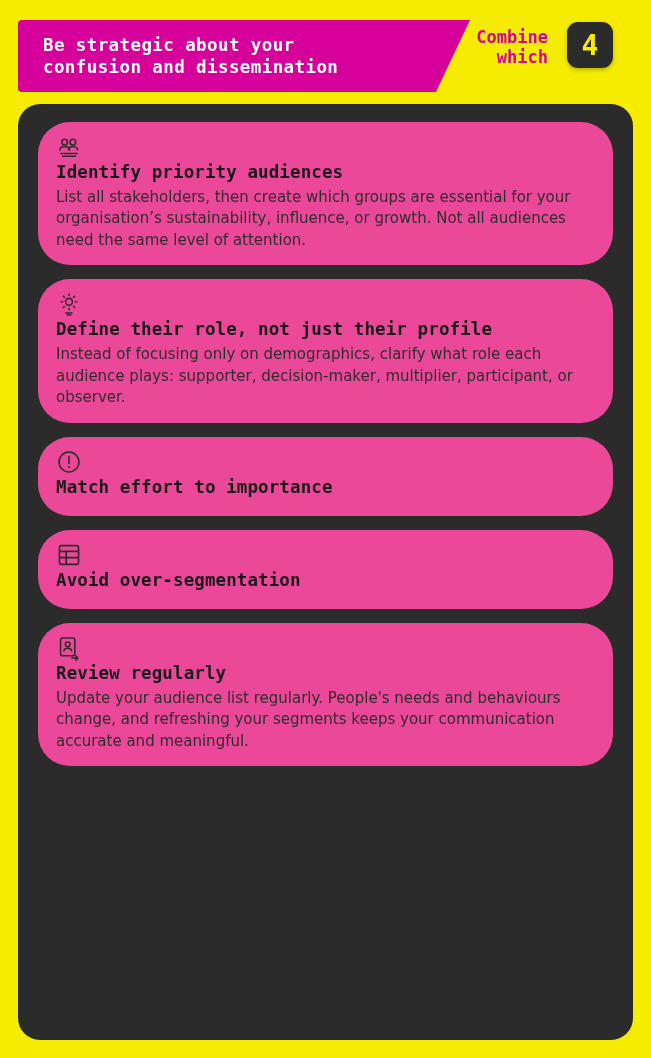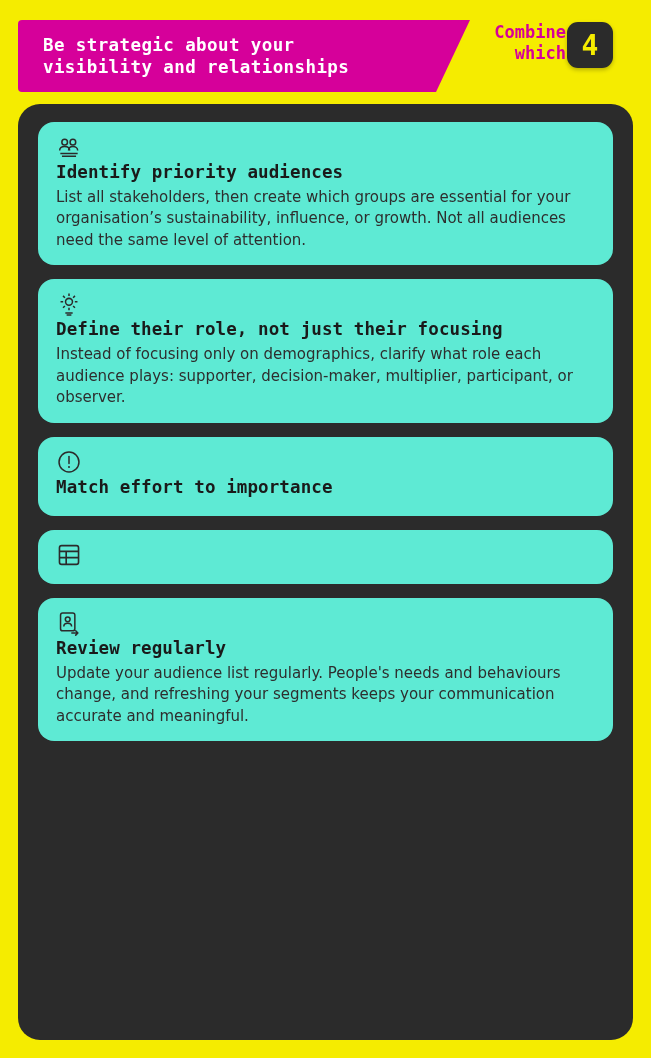--- a/index.html
+++ b/index.html
@@ -49,22 +49,22 @@
     padding-left: 25px;
     padding-right: 40px;
   }
   .header-title .line2 { display: block; }
 
   .combine-block {
     position: absolute;
     right: 18px;
     top: 22px;
     display: flex;
-    align-items: flex-start;
-    gap: 1px;
+    align-items: flex-end;
+    gap: 19px;
   }
   .combine-text {
     color: #D6009A;
     font-family: "DejaVu Sans Mono", monospace;
     font-weight: bold;
     font-size: 17px;
     line-height: 1.22;
     text-align: right;
   }
   .combine-text .w2 { display: block; }
@@ -90,22 +90,22 @@
     top: 104px;
     width: 615px;
     height: 936px;
     background: #2B2B2B;
     border-radius: 22px;
     box-sizing: border-box;
     padding: 18px 20px;
   }
 
   .card {
-    background: #5eead4;
-    border-radius: 16px;
+    background: #ec4899;
+    border-radius: 32px;
     padding: 12px 18px 14px 18px;
     margin-bottom: 14px;
     box-sizing: border-box;
   }
   .card-icon {
     width: 26px;
     height: 26px;
     margin-bottom: 2px;
     color: #2B2B2B;
     display: block;
@@ -129,21 +129,21 @@
 </style>
 </head>
 <body>
 
 <div class="page">
 
   <div class="header">
     <div class="header-banner">
       <div class="header-title">
         <span>Be strategic about your</span>
-        <span class="line2">visibility and relationships</span>
+        <span class="line2">confusion and dissemination</span>
       </div>
     </div>
 
     <div class="combine-block">
       <div class="combine-text">
         <span>Combine</span>
         <span class="w2">which</span>
       </div>
       <div class="combine-badge">4</div>
     </div>
@@ -162,38 +162,39 @@
       <div class="card-title">Identify priority audiences</div>
       <p class="card-body">List all stakeholders, then create which groups are essential for your organisation’s sustainability, influence, or growth. Not all audiences need the same level of attention.</p>
     </div>
 
     <div class="card">
       <svg class="card-icon" viewBox="0 0 24 24" fill="none" stroke="currentColor" stroke-width="1.4">
         <circle cx="12" cy="10" r="3.2"></circle>
         <path d="M12 2.2v2.4M12 15.4v2.4M4.2 10h2.4M17.4 10h2.4M6.5 4.5l1.7 1.7M15.8 13.8l1.7 1.7M17.5 4.5l-1.7 1.7M8.2 13.8l-1.7 1.7"></path>
         <path d="M8.6 20.2h6.8M9.8 22.2h4.4"></path>
       </svg>
-      <div class="card-title">Define their role, not just their focusing</div>
+      <div class="card-title">Define their role, not just their profile</div>
       <p class="card-body">Instead of focusing only on demographics, clarify what role each audience plays: supporter, decision-maker, multiplier, participant, or observer.</p>
     </div>
 
     <div class="card">
       <svg class="card-icon" viewBox="0 0 24 24" fill="none" stroke="currentColor" stroke-width="1.4">
         <circle cx="12" cy="12" r="9.2"></circle>
         <path d="M12 7v6.4" stroke-linecap="round"></path>
         <circle cx="12" cy="16.6" r="0.9" fill="currentColor" stroke="none"></circle>
       </svg>
       <div class="card-title">Match effort to importance</div>
     </div>
 
     <div class="card">
       <svg class="card-icon" viewBox="0 0 24 24" fill="none" stroke="currentColor" stroke-width="1.5">
         <rect x="3.2" y="3.4" width="17.6" height="17.2" rx="2"></rect>
         <path d="M3.2 8.6h17.6M9.4 8.6v12M3.2 14.4h17.6"></path>
       </svg>
+      <div class="card-title">Avoid over-segmentation</div>
     </div>
 
     <div class="card">
       <svg class="card-icon" viewBox="0 0 24 24" fill="none" stroke="currentColor" stroke-width="1.4">
         <rect x="4.2" y="2.8" width="13.2" height="16.4" rx="2"></rect>
         <circle cx="10.8" cy="8.6" r="2.2"></circle>
         <path d="M7.2 15.2c0-2 1.6-3 3.6-3s3.6 1 3.6 3"></path>
         <path d="M14.6 21.2h5.6m0 0-2-2m2 2-2 2" stroke-linecap="round" stroke-linejoin="round"></path>
       </svg>
       <div class="card-title">Review regularly</div>

